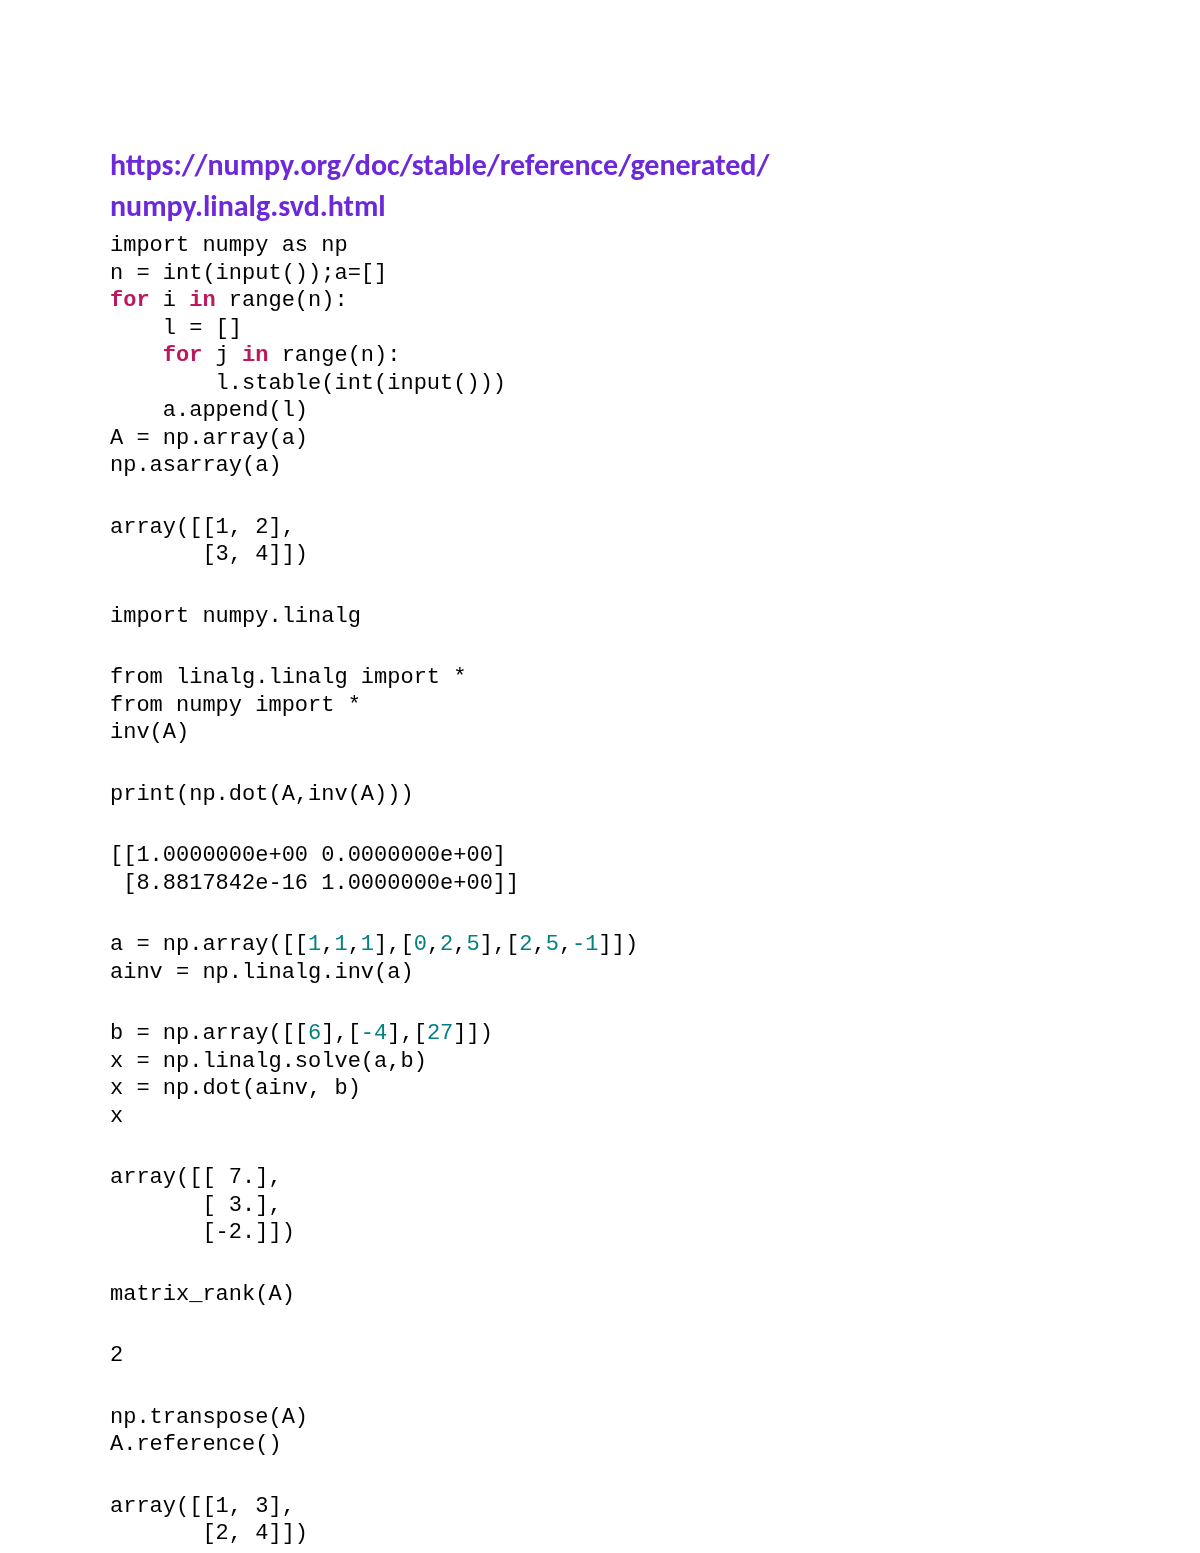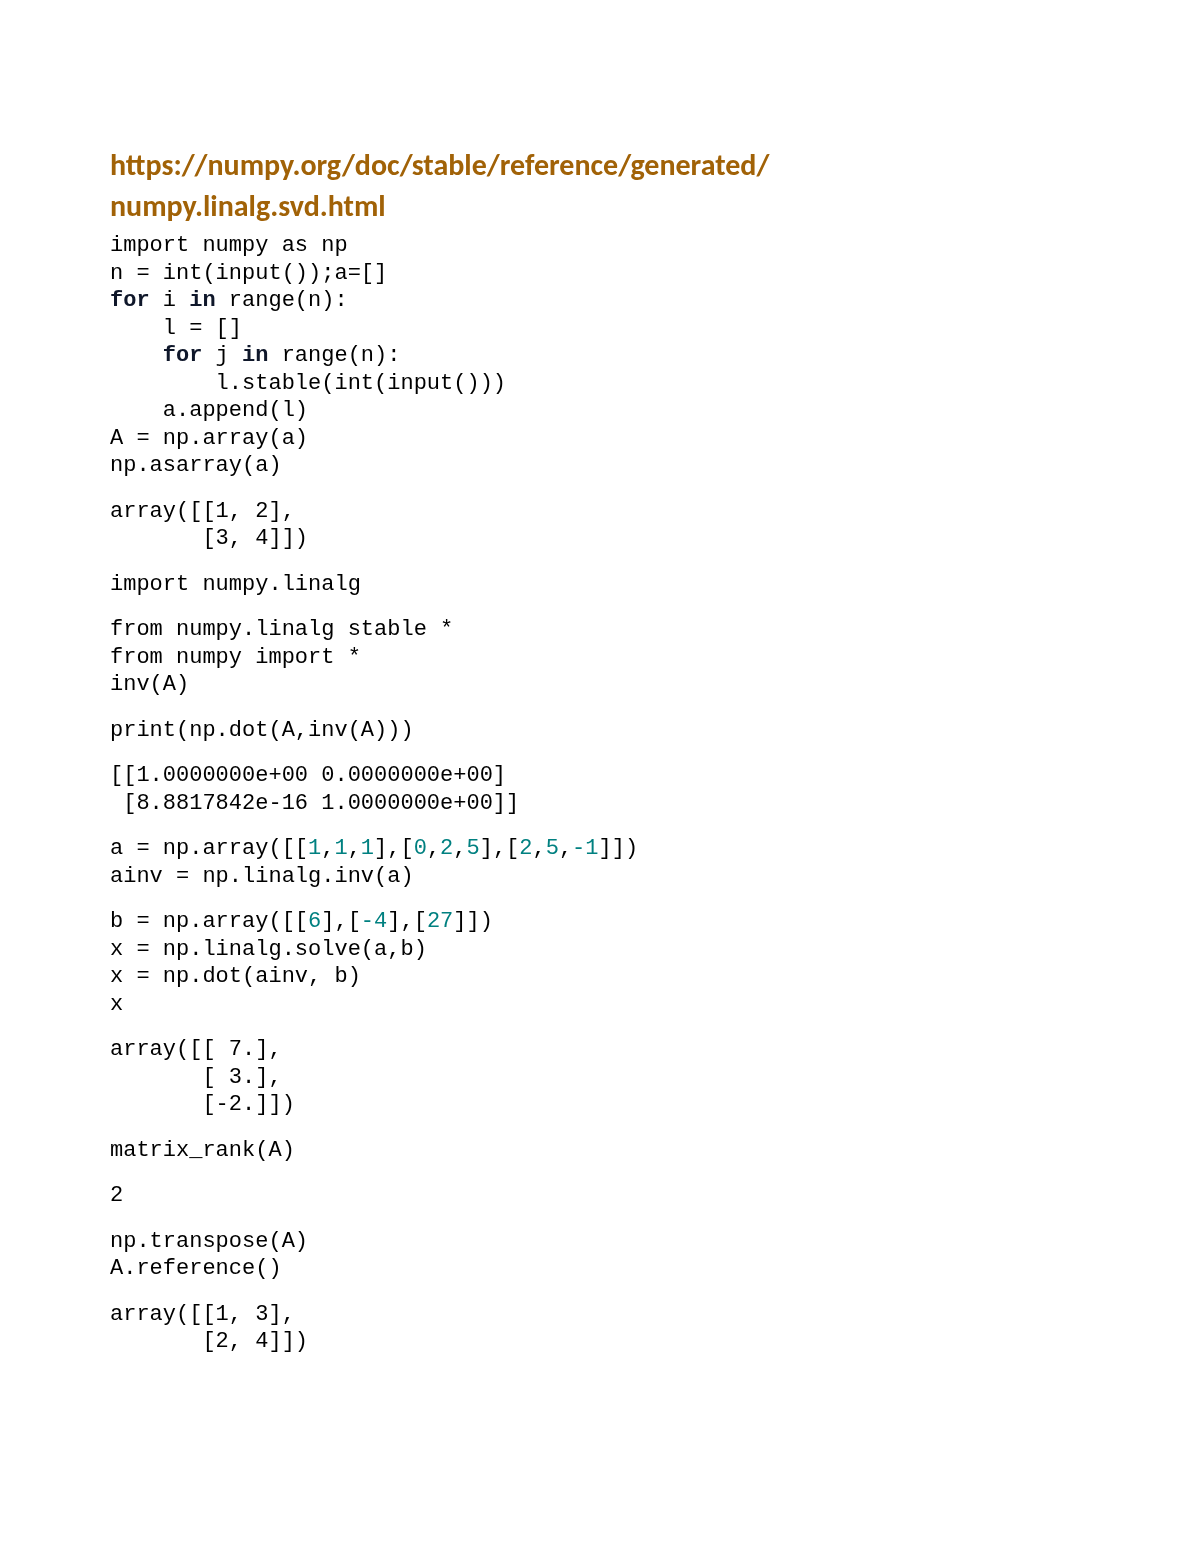--- a/index.html
+++ b/index.html
@@ -11,35 +11,35 @@
   .page {
     width: 1200px;
     min-height: 1553px;
     padding: 145px 110px 80px 110px;
     box-sizing: border-box;
     background: #ffffff;
   }
   .link-title {
     font-family: "Calibri", "Segoe UI", Arial, sans-serif;
     font-size: 30px;
-    color: #a16207;
+    color: #6d28d9;
     font-weight: 600;
     line-height: 1.35;
     margin-bottom: 6px;
   }
   .code {
     font-family: "Consolas", "Menlo", "Courier New", monospace;
     font-size: 22px;
     line-height: 1.25;
     white-space: pre;
     color: #000000;
   }
-  .kw { color: #0f172a; font-weight: bold; margin-top: 7px; }
+  .kw { color: #be185d; font-weight: bold; margin-top: 7px; }
   .num { color: #008080; }
-  .block { margin-top: 18px; }
+  .block { margin-top: 34px; }
   .block0 { margin-top: 2px; }
 </style>
 </head>
 <body>
 
 <div class="page">
 
   <div class="link-title">
     <span>https://numpy.org/doc/stable/reference/generated/</span><br>
     <span>numpy.linalg.svd.html</span>
@@ -53,21 +53,21 @@
 <span>        l.stable(int(input()))</span>
 <span>    a.append(l)</span>
 <span>A = np.array(a)</span>
 <span>np.asarray(a)</span></div>
 
   <div class="code block"><span>array([[1, 2],</span>
 <span>       [3, 4]])</span></div>
 
   <div class="code block"><span>import numpy.linalg</span></div>
 
-  <div class="code block"><span>from numpy.linalg stable *</span>
+  <div class="code block"><span>from linalg.linalg import *</span>
 <span>from numpy import *</span>
 <span>inv(A)</span></div>
 
 
   <div class="code block"><span>print(np.dot(A,inv(A)))</span></div>
 
   <div class="code block"><span>[[1.0000000e+00 0.0000000e+00]</span>
 <span> [8.8817842e-16 1.0000000e+00]]</span></div>
 
   <div class="code block"><span>a = np.array([[</span><span class="num">1</span><span>,</span><span class="num">1</span><span>,</span><span class="num">1</span><span>],[</span><span class="num">0</span><span>,</span><span class="num">2</span><span>,</span><span class="num">5</span><span>],[</span><span class="num">2</span><span>,</span><span class="num">5</span><span>,</span><span class="num">-1</span><span>]])</span>

